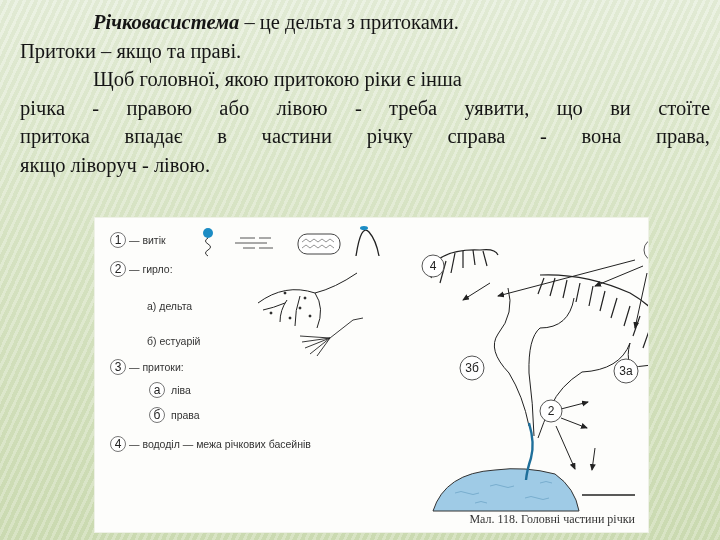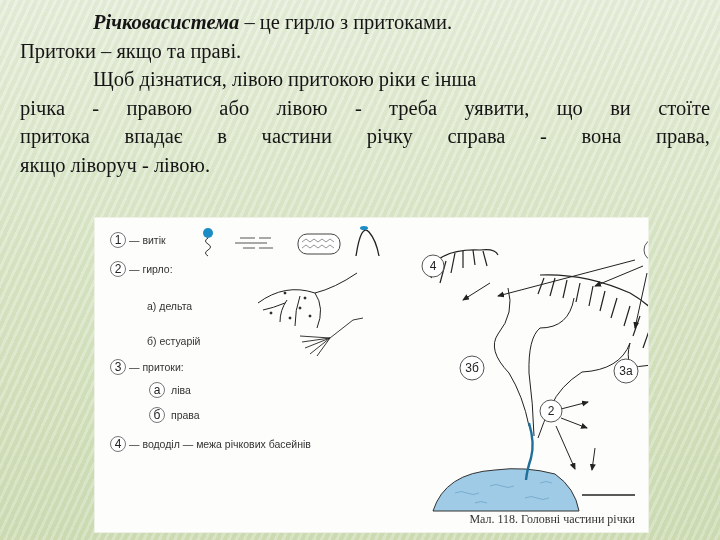--- a/index.html
+++ b/index.html
@@ -32,23 +32,23 @@
     .legend-text { font-family: "Liberation Sans", "DejaVu Sans", sans-serif; font-size: 10.5px; fill: #333; }
     .circle-num { font-family: "Liberation Sans", "DejaVu Sans", sans-serif; font-size: 12px; fill: #222; }
     .caption { font-family: "Liberation Serif", "DejaVu Serif", serif; font-size: 12px; fill: #333; }
   </style>
 </head>
 <body>
 
 <div class="bg"></div>
 
 <div class="text-block">
-  <span class="line indent"><span class="bold-term">Річковасистема</span> <span>– це гирло з притоками.</span></span>
+  <span class="line indent"><span class="bold-term">Річковасистема</span> <span>– це дельта з притоками.</span></span>
   <span class="line">Притоки – якщо та праві.</span>
-  <span class="line indent">Щоб дізнатися, лівою притокою ріки є  інша</span>
+  <span class="line indent">Щоб головної, якою притокою ріки є  інша</span>
   <span class="line just">річка - правою або лівою - треба уявити, що ви стоїте</span>
   <span class="line just">притока впадає в частини річку справа - вона права,</span>
   <span class="line">якщо ліворуч - лівою.</span>
 </div>
 
 <div class="figure">
   <svg width="553" height="314" viewBox="0 0 553 314" xmlns="http://www.w3.org/2000/svg">
     <defs>
       <marker id="ah" markerWidth="8" markerHeight="8" refX="6" refY="3" orient="auto">
         <path d="M0,0 L7,3 L0,6 z" fill="#222"></path>

